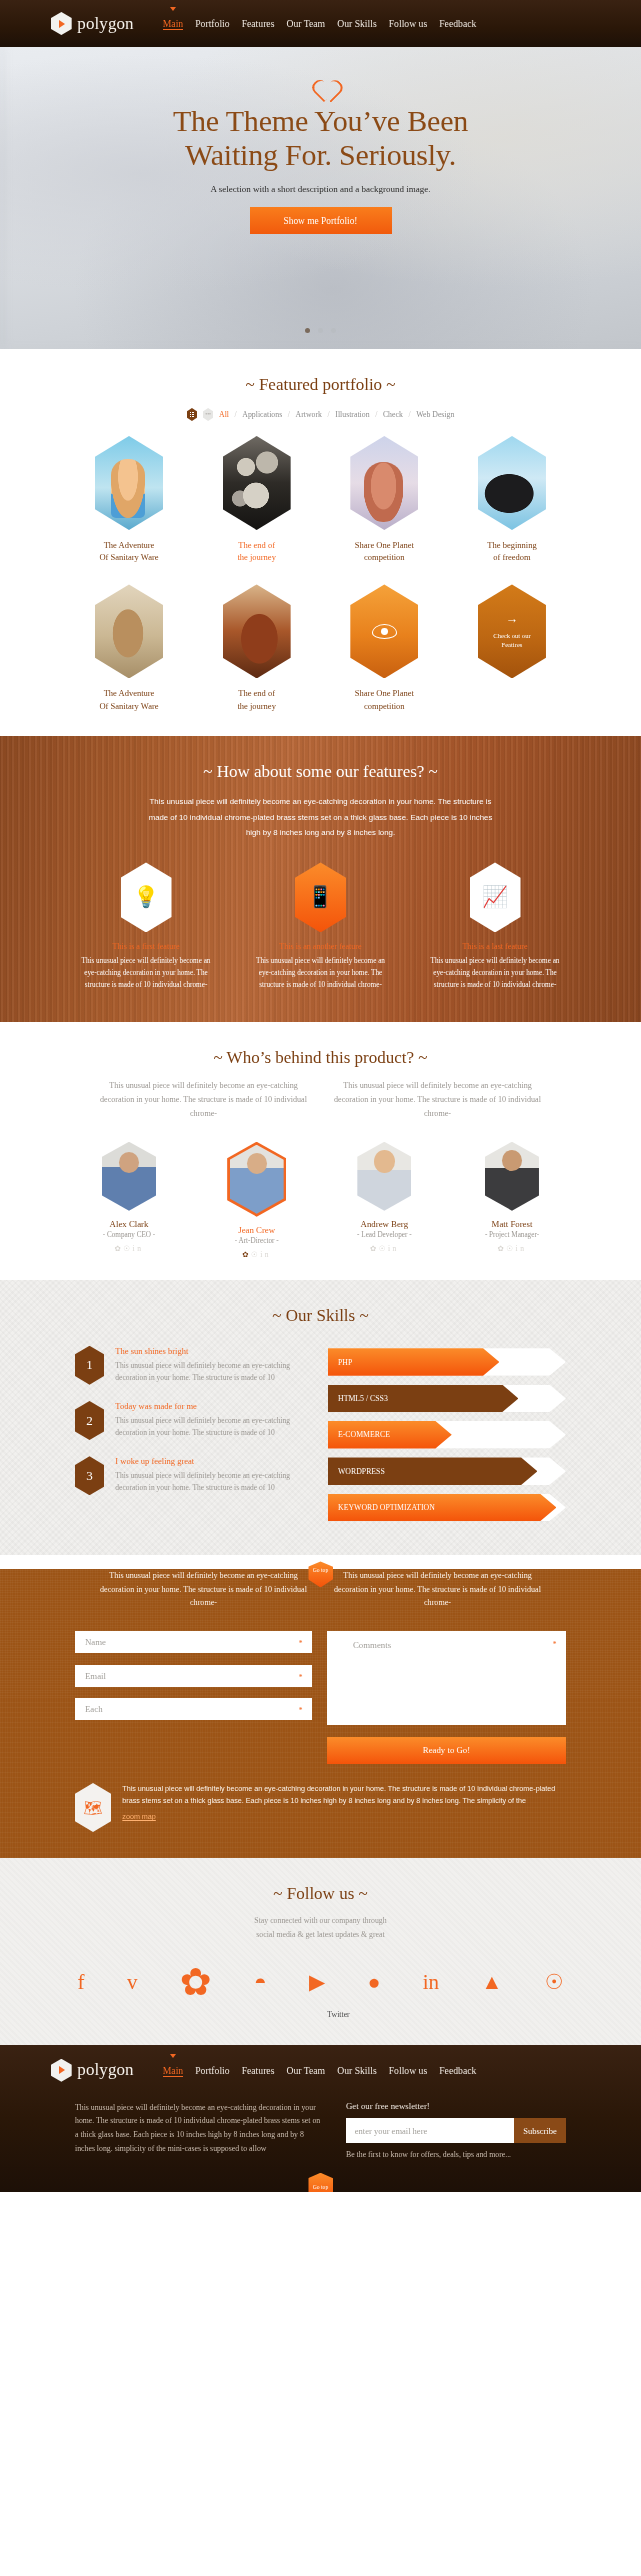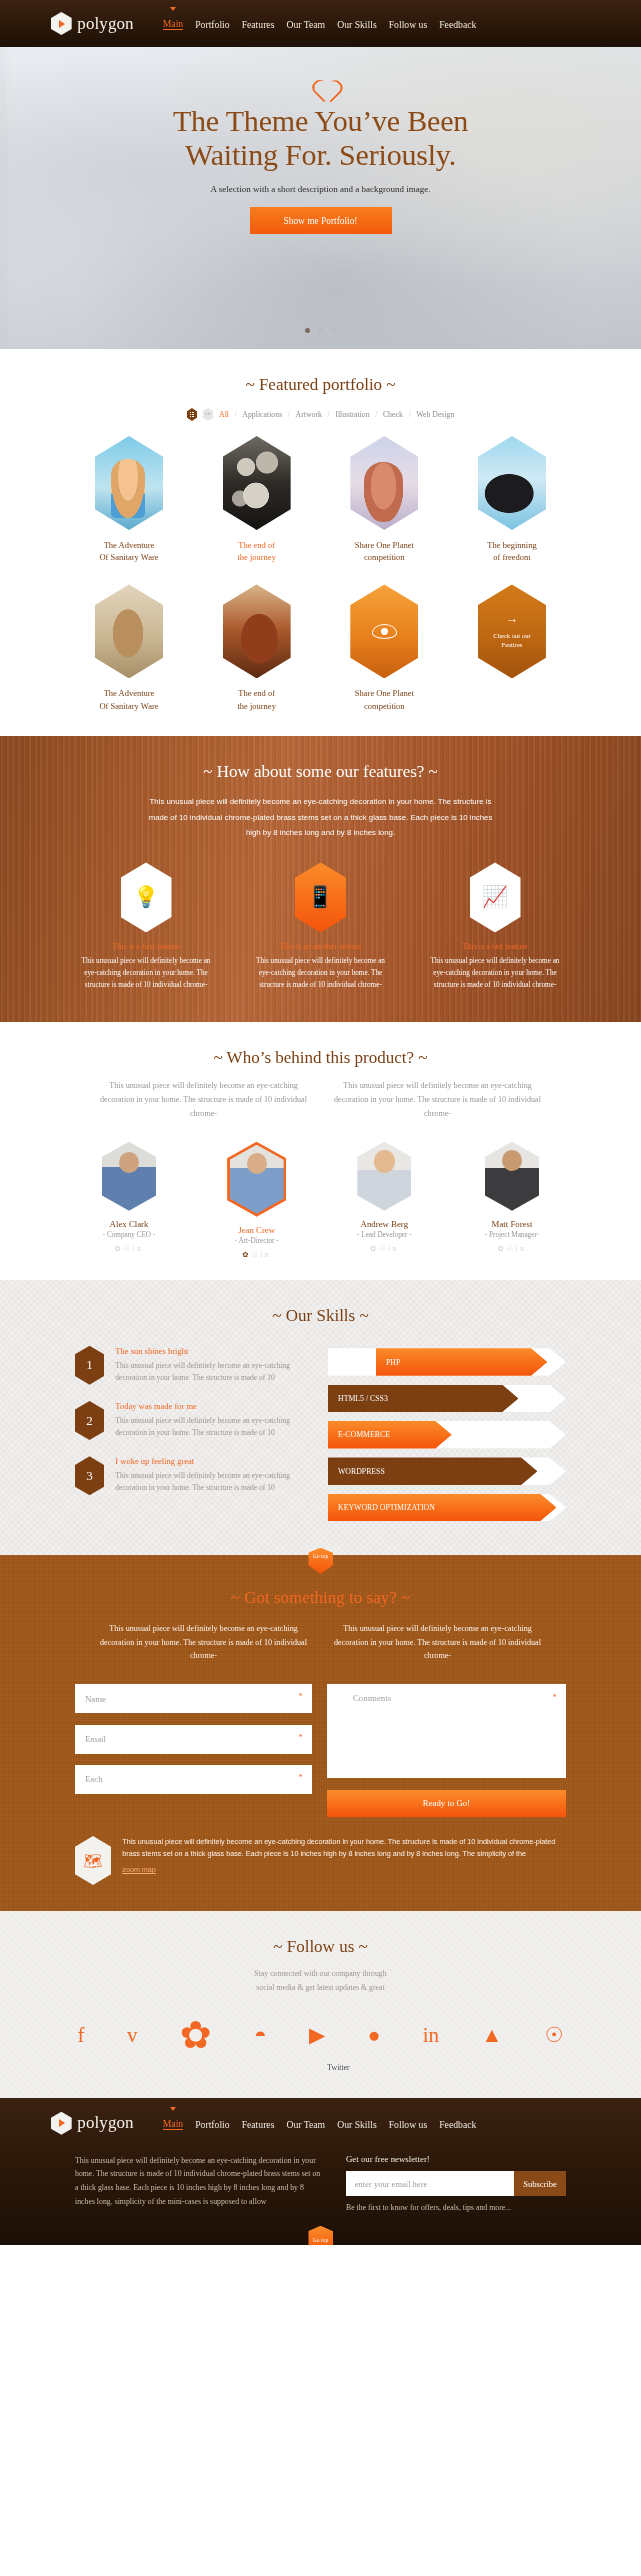--- a/index.html
+++ b/index.html
@@ -26,21 +26,21 @@
     width:20.7px; height:23px; background:#f2f2ef;
     clip-path:polygon(50% 0,100% 26%,100% 74%,50% 100%,0 74%,0 26%);
     display:flex; align-items:center; justify-content:center;
   }
   .logo-hex .tri {
     width:0;height:0;border-left:6.9px solid #f26722;
     border-top:4.4px solid transparent;border-bottom:4.4px solid transparent;
     margin-left:1.9px;
   }
   .logo-text { color:#f6f2ec; font-size:17px; letter-spacing:0.1px; }
-  .nav { display:flex; align-items:flex-end; gap:12px; margin-left:29px; }
+  .nav { display:flex; align-items:flex-start; gap:12px; margin-left:29px; }
   .nav a {
     color:#efe9e2; text-decoration:none; font-size:9.7px; position:relative;
     padding-top:1.3px; white-space:nowrap;
   }
   .nav a.active { color:#f26722; border-bottom:0.6px solid #f26722; }
   .nav a.active:before {
     content:""; position:absolute; left:50%; transform:translateX(-50%);
     top:-10px; width:0;height:0;
     border-left:3.8px solid transparent;border-right:3.8px solid transparent;
     border-top:4.4px solid #f26722;
@@ -266,21 +266,21 @@
     color:#fff; font-size:5.6px; display:flex;align-items:flex-start;justify-content:center;
     padding-top:5.6px;
   }
   .contact .sect-title{ padding-top:33px; }
   .c-cols{ display:flex; justify-content:center; gap:24px; margin-top:13.8px; }
   .c-cols p{ width:210px; text-align:center; font-size:8.1px; color:#fdf6ef; line-height:1.7; }
   .cform{ display:flex; gap:15px; margin-top:21px; }
   .cleft{ width:237px; }
   .cright{ width:239px; }
   .field{
-    position:relative; background:#fff; height:29px; margin-bottom:11.3px;
+    position:relative; background:#fff; height:22px; margin-bottom:11.3px;
     display:flex; align-items:center;
   }
   .field span.ph{ color:#a3a09b; font-size:8.8px; padding-left:10px; }
   .field .req{ position:absolute; right:9.4px; top:8.1px; color:#f26722; font-size:7.5px; }
   .ta{ position:relative; background:#fff; height:94px; }
   .ta span.ph{ color:#a3a09b; font-size:8.8px; position:absolute; left:26px; top:8.8px; }
   .ta .req{ position:absolute; right:9.4px; top:8.8px; color:#f26722; font-size:7.5px; }
   .gobtn{
     margin-top:11.3px; width:100%; height:27.6px; border:none; cursor:pointer;
     background:linear-gradient(180deg,#fb8c2a 0%,#f4540a 100%);
@@ -564,21 +564,21 @@
             <div class="snum">3</div>
             <div>
               <div class="sttl">I woke up feeling great</div>
               <div class="stxt">This unusual piece will definitely become an eye-catching decoration in your home. The structure is made of 10</div>
             </div>
           </div>
         </div>
         <div class="scol-right">
           <div class="bar">
             <div class="track"></div>
-            <div class="fill orange" style="width: 72%; margin-left: 48px;">
+            <div class="fill orange" style="width: 72%;">
                 <span class="lbl">PHP</span>
               </div>
           </div>
           <div class="bar">
             <div class="track"></div>
             <div class="fill brown" style="width: 80%;">
                 <span class="lbl">HTML5 / CSS3</span>
               </div>
           </div>
           <div class="bar">
@@ -600,21 +600,20 @@
               </div>
           </div>
         </div>
       </div>
     </div>
   </div>
 
   <div class="contact">
     <div class="gotop">Go top</div>
     <div class="inner">
-      <div class="sect-title orange">~ Got something to say? ~</div>
       <div class="c-cols">
         <p>This unusual piece will definitely become an eye-catching decoration in your home. The structure is made of 10 individual chrome-</p>
         <p>This unusual piece will definitely become an eye-catching decoration in your home. The structure is made of 10 individual chrome-</p>
       </div>
       <div class="cform">
         <div class="cleft">
           <div class="field">
             <span class="ph">Name</span>
             <span class="req">*</span>
           </div>

